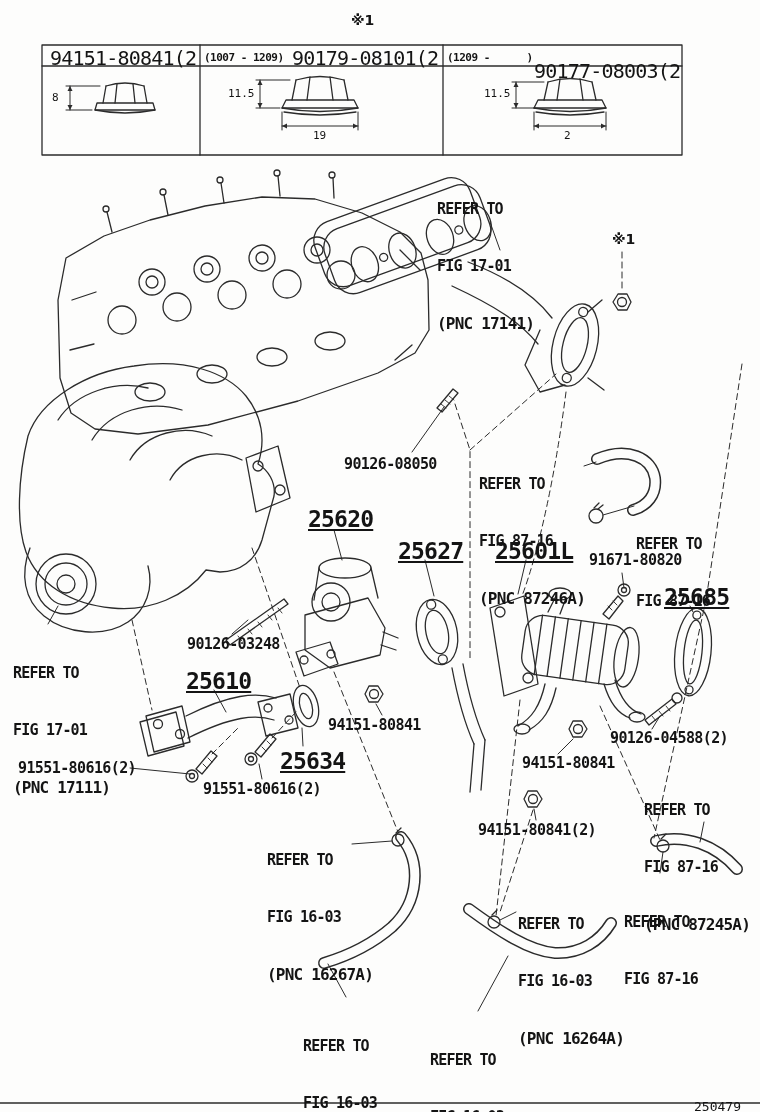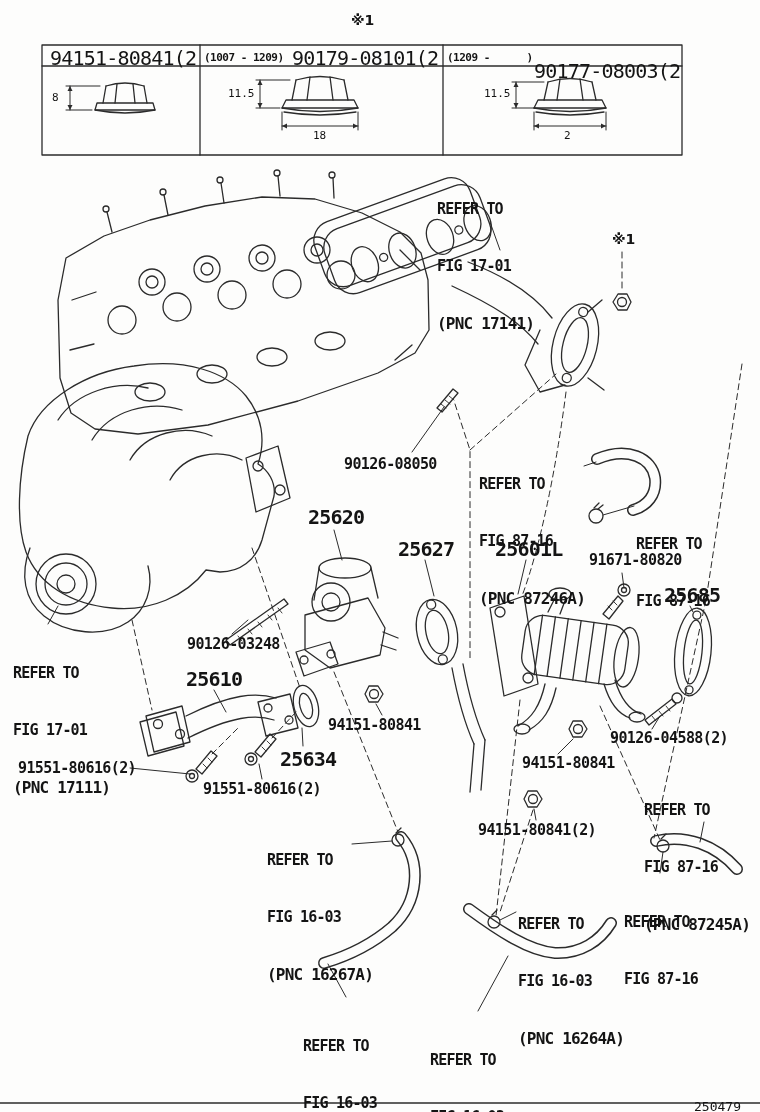--- a/index.html
+++ b/index.html
@@ -8,21 +8,21 @@
     position:relative;
     background:#fdfdfc;
     font-family:"DejaVu Sans Mono","Liberation Mono",monospace;
     color:#141414;
     overflow:hidden;
   }
   #stage { position:absolute; left:0; top:0; width:760px; height:1112px; }
   #art   { position:absolute; left:0; top:0; }
   .lbl { position:absolute; white-space:pre; line-height:1.15; }
   .part { font-weight:bold; font-size:15px; letter-spacing:-0.6px; }
-  .part.lg { font-size:20px; letter-spacing:-0.8px; }
+  .part.lg { font-size:23px; letter-spacing:-0.8px;text-decoration:underline; }
   .refer { position:absolute; font-weight:bold; font-size:15px; line-height:19px; letter-spacing:-0.8px; white-space:pre; }
   .refer .pnc { font-size:16px; }
   .mark { font-family:"DejaVu Sans",sans-serif; font-weight:bold; font-size:14px; }
   .thead { font-weight:normal; font-size:20px; letter-spacing:-0.8px; }
   .trange { font-weight:bold; font-size:11px; letter-spacing:-0.5px; }
   .dim { font-size:11px; }
   .doc { font-size:13px;margin-top:19px; }
 </style>
 </head>
 <body>
@@ -379,21 +379,21 @@
 <div class="lbl mark" style="left:351px;top:12px">※1</div>
 <div class="lbl mark" style="left:612px;top:231px">※1</div>
 
 <div class="lbl thead" style="left:50px;top:47px">94151-80841(2</div>
 <div class="lbl trange" style="left:204px;top:52px">(1007 - 1209)</div>
 <div class="lbl thead" style="left:292px;top:47px">90179-08101(2</div>
 <div class="lbl trange" style="left:447px;top:52px">(1209 -      )</div>
 <div class="lbl thead" style="left:534px;top:60px">90177-08003(2</div>
 <div class="lbl dim" style="left:52px;top:92px">8</div>
 <div class="lbl dim" style="left:228px;top:88px">11.5</div>
-<div class="lbl dim" style="left:313px;top:130px">18</div>
+<div class="lbl dim" style="left:313px;top:130px">19</div>
 <div class="lbl dim" style="left:484px;top:88px">11.5</div>
 <div class="lbl dim" style="left:564px;top:130px">2</div>
 
 <div class="lbl part" style="left:344px;top:456px">90126-08050</div>
 <div class="lbl part lg" style="left:308px;top:506px">25620</div>
 <div class="lbl part lg" style="left:398px;top:538px">25627</div>
 <div class="lbl part lg" style="left:495px;top:538px">25601L</div>
 <div class="lbl part" style="left:589px;top:552px">91671-80820</div>
 <div class="lbl part lg" style="left:664px;top:584px">25685</div>
 <div class="lbl part" style="left:187px;top:636px">90126-03248</div>

